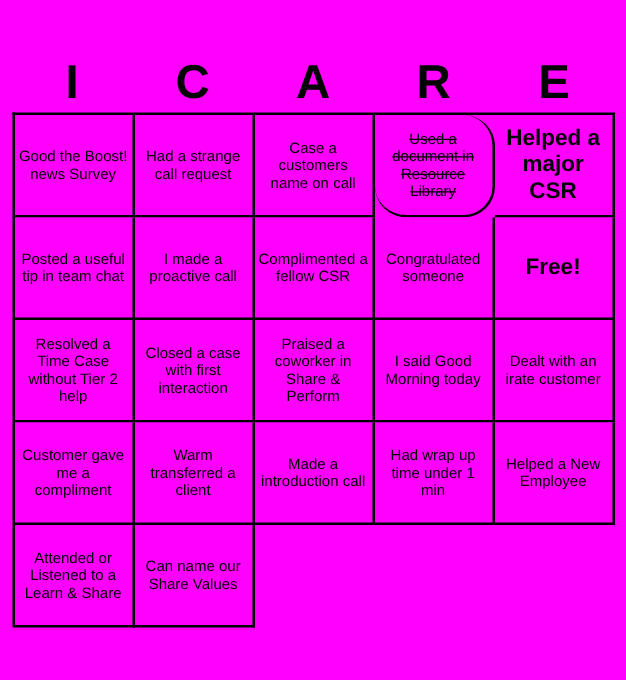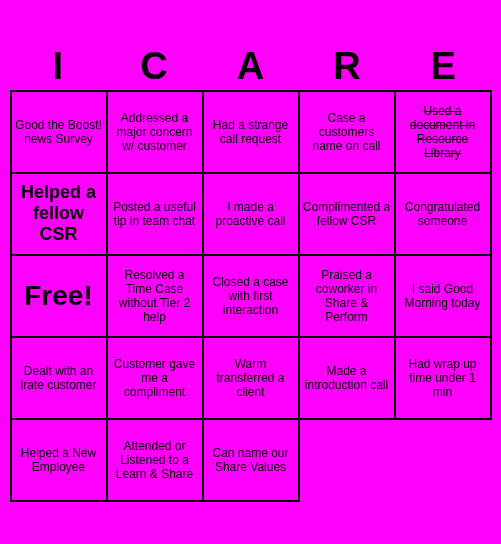--- a/index.html
+++ b/index.html
@@ -43,49 +43,49 @@
       align-items: center;
       justify-content: center;
       text-align: center;
       padding: 4px 3px;
       font-size: 12px;
       font-weight: normal;
       color: black;
       cursor: pointer;
     }
     .cell.free {
-      font-size: 28px;
+      font-size: 18px;
       font-weight: bold;
     }
     .cell.large-text {
       font-size: 18px;
       font-weight: bold;
     }
     .cell.strikethrough {
       text-decoration: line-through;
+      border-radius: 25px;
     }
   </style>
 </head>
 <body>
 
 <div class="bingo-card">
   <div class="header-row">
     <div class="header-cell">I</div>
     <div class="header-cell">C</div>
     <div class="header-cell">A</div>
     <div class="header-cell">R</div>
     <div class="header-cell">E</div>
   </div>
   <div class="grid" id="bingo-grid">
   <div class="cell">Good the Boost! news Survey</div>
-      <div class="cell">Addressed a major concern w/ customer</div>
       <div class="cell">Had a strange call request</div>
       <div class="cell">Case a customers name on call</div>
       <div class="cell strikethrough">Used a document in Resource Library</div>
-      <div class="cell large-text">Helped a fellow CSR</div>
+      <div class="cell large-text">Helped a major CSR</div>
       <div class="cell">Posted a useful tip in team chat</div>
       <div class="cell">I made a proactive call</div>
       <div class="cell">Complimented a fellow CSR</div>
       <div class="cell">Congratulated someone</div>
       <div class="cell free">Free!</div>
       <div class="cell">Resolved a Time Case without Tier 2 help</div>
       <div class="cell">Closed a case with first interaction</div>
       <div class="cell">Praised a coworker in Share &amp; Perform</div>
       <div class="cell">I said Good Morning today</div>
       <div class="cell">Dealt with an irate customer</div>

